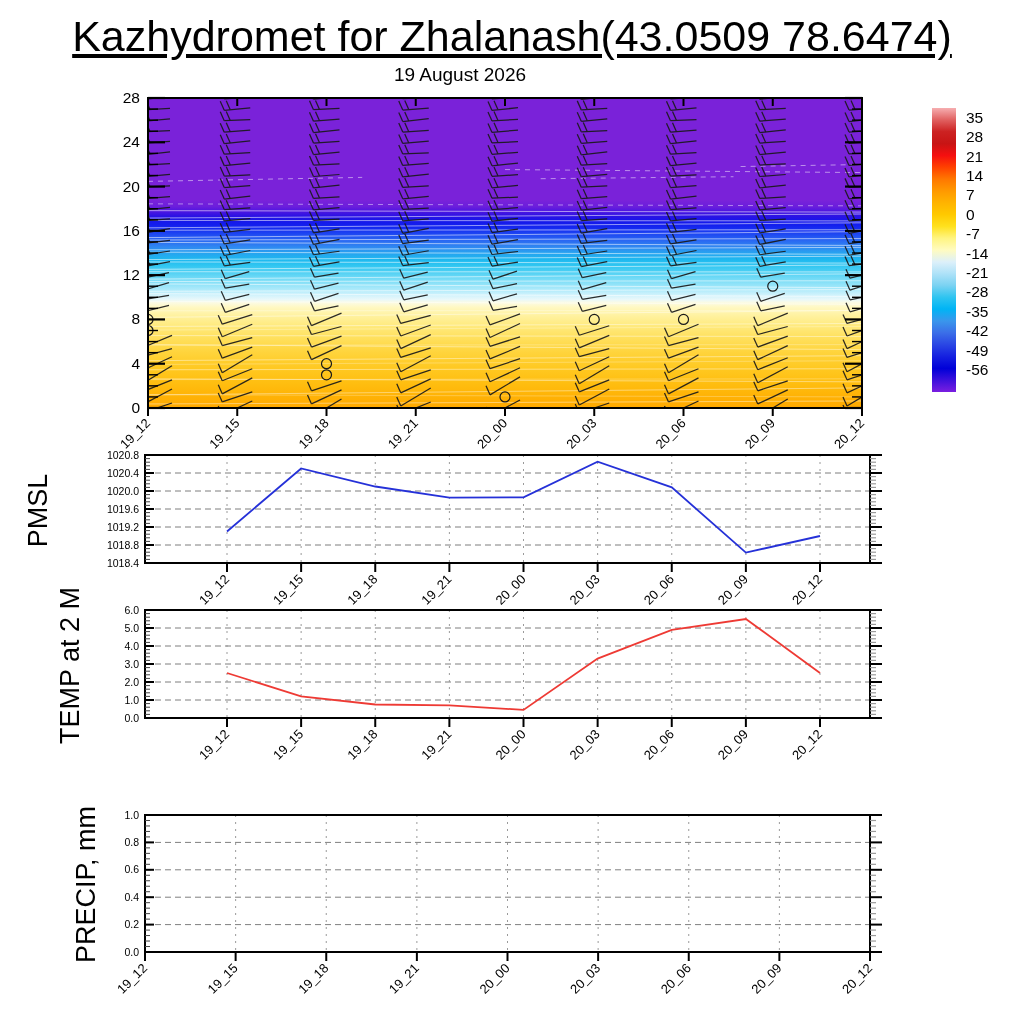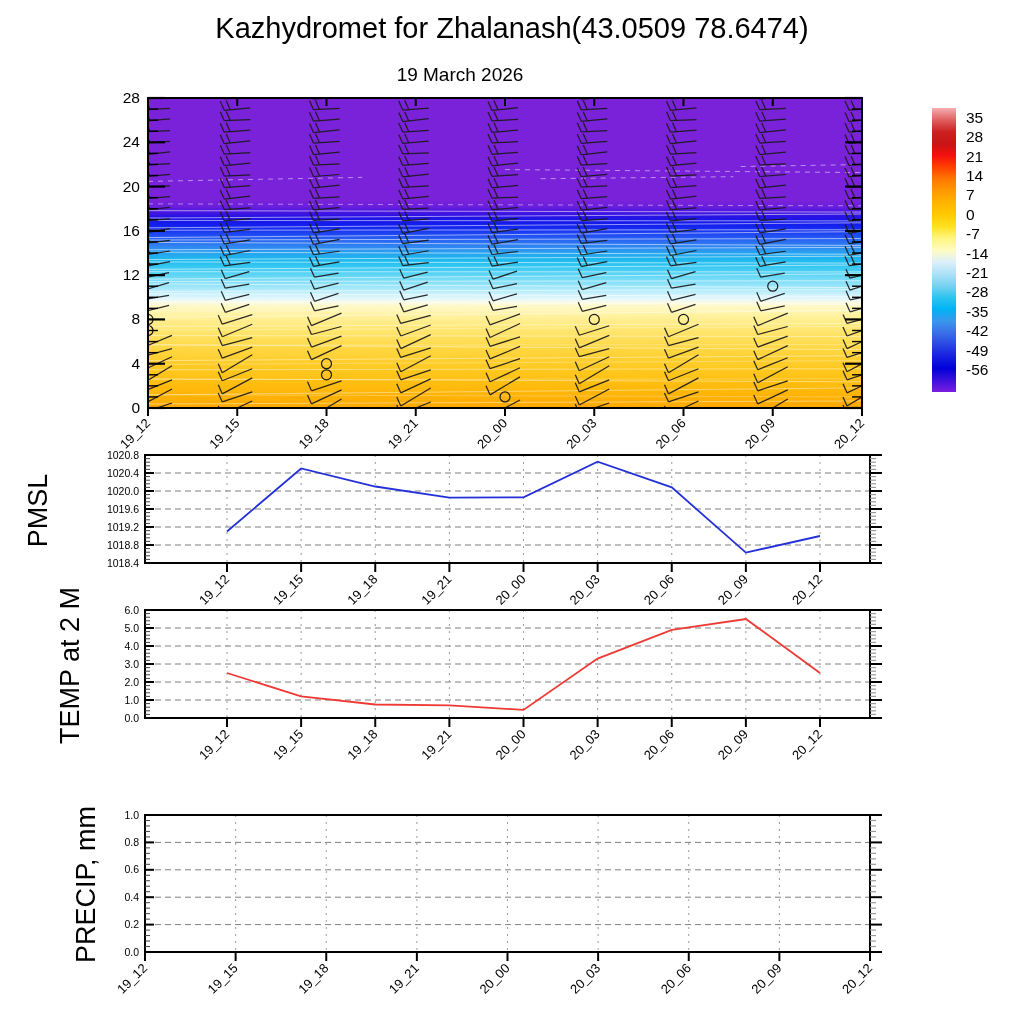--- a/index.html
+++ b/index.html
@@ -1,36 +1,36 @@
 <!DOCTYPE html>
 <html><head>
 <meta charset="utf-8">
 <style>
   html,body{margin:0;padding:0;background:#fff;}
   .stage{position:relative;width:1024px;height:1024px;background:#fff;overflow:hidden;
          font-family:"Liberation Sans",sans-serif;color:#000;}
   .title{position:absolute;top:12px;left:0;width:1024px;text-align:center;
-         font-size:29px;white-space:nowrap;}
+         font-size:43px;white-space:nowrap;text-decoration:underline;}
   .subtitle{position:absolute;top:64px;left:260px;width:400px;text-align:center;font-size:19px;}
   .ylab{position:absolute;width:300px;text-align:center;transform:rotate(-90deg);
         font-size:27px;white-space:nowrap;}
   #ylab-pmsl{left:-112px;top:495px;}
   #ylab-temp{left:-80px;top:650px;}
   #ylab-precip{left:-64px;top:869px;}
   #upper-bg{position:absolute;left:148px;top:98px;width:714px;height:310px;}
   #colorbar{position:absolute;left:932px;top:108px;width:24px;height:284px;}
   #overlay{position:absolute;left:0;top:0;}
   svg text{font-family:"Liberation Sans",sans-serif;fill:#000;}
 </style>
 </head>
 <body>
 
 <div class="stage">
   <div class="title">Kazhydromet for Zhalanash(43.0509 78.6474)</div>
-  <div class="subtitle">19 March 2026</div>
+  <div class="subtitle">19 August 2026</div>
   <div class="ylab" id="ylab-pmsl">PMSL</div>
   <div class="ylab" id="ylab-temp">TEMP at 2 M</div>
   <div class="ylab" id="ylab-precip">PRECIP, mm</div>
   <div id="upper-bg" style="background: linear-gradient(rgb(122, 34, 217) 0%, rgb(122, 34, 217) 33%, rgb(107, 30, 220) 35%, rgb(78, 22, 224) 36.5%, rgb(45, 18, 228) 38%, rgb(23, 22, 233) 39.5%, rgb(19, 31, 238) 41%, rgb(23, 49, 241) 42.5%, rgb(30, 73, 242) 44%, rgb(42, 104, 242) 46%, rgb(47, 135, 241) 48%, rgb(39, 163, 240) 50%, rgb(29, 183, 239) 52%, rgb(47, 198, 241) 54%, rgb(85, 210, 244) 56.5%, rgb(127, 222, 247) 59%, rgb(168, 233, 250) 61.5%, rgb(207, 242, 252) 63.5%, rgb(233, 248, 250) 65%, rgb(251, 251, 228) 66%, rgb(255, 248, 194) 67.5%, rgb(255, 242, 162) 70%, rgb(255, 235, 130) 73%, rgb(255, 225, 96) 77%, rgb(255, 212, 60) 82%, rgb(255, 201, 34) 87%, rgb(255, 190, 16) 92%, rgb(255, 179, 6) 96%, rgb(255, 168, 0) 100%);"></div>
   <div id="colorbar" style="background: linear-gradient(rgb(246, 174, 176) 0%, rgb(224, 96, 96) 4.2%, rgb(204, 34, 34) 8.3%, rgb(200, 20, 20) 12.5%, rgb(245, 15, 15) 16.7%, rgb(255, 64, 0) 20.8%, rgb(255, 119, 0) 25%, rgb(255, 153, 0) 29.2%, rgb(255, 179, 0) 33.3%, rgb(255, 201, 0) 37.5%, rgb(255, 225, 30) 41.7%, rgb(255, 244, 128) 45.8%, rgb(255, 251, 192) 50%, rgb(221, 240, 250) 54.2%, rgb(174, 226, 248) 58.3%, rgb(122, 210, 242) 62.5%, rgb(46, 196, 240) 66.7%, rgb(0, 180, 245) 70.8%, rgb(58, 150, 236) 75%, rgb(59, 110, 232) 79.2%, rgb(42, 70, 228) 83.3%, rgb(21, 32, 224) 87.5%, rgb(0, 0, 216) 91.7%, rgb(60, 16, 220) 95.8%, rgb(122, 30, 224) 100%);"></div>
   <svg id="overlay" width="1024" height="1024">
       <g>
         <clipPath id="upclip">
           <rect x="148" y="98" width="714" height="310"></rect>
         </clipPath>

